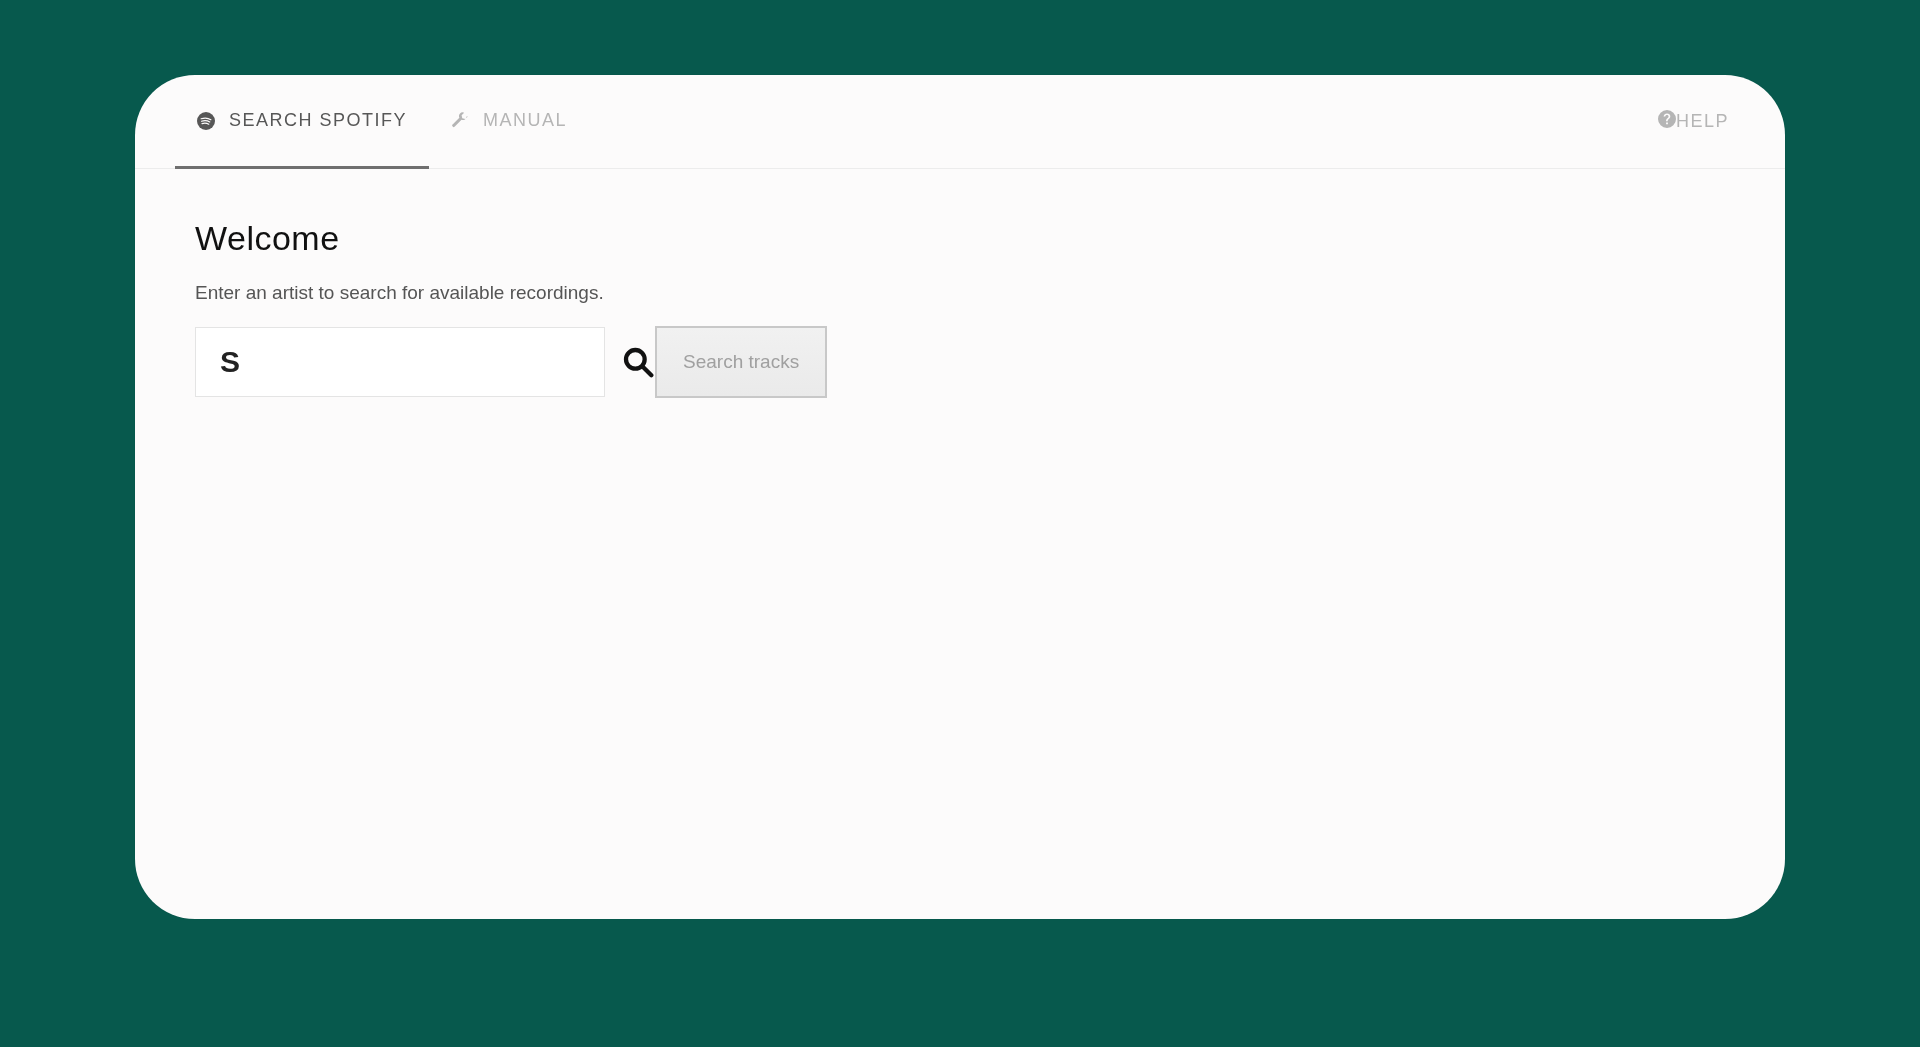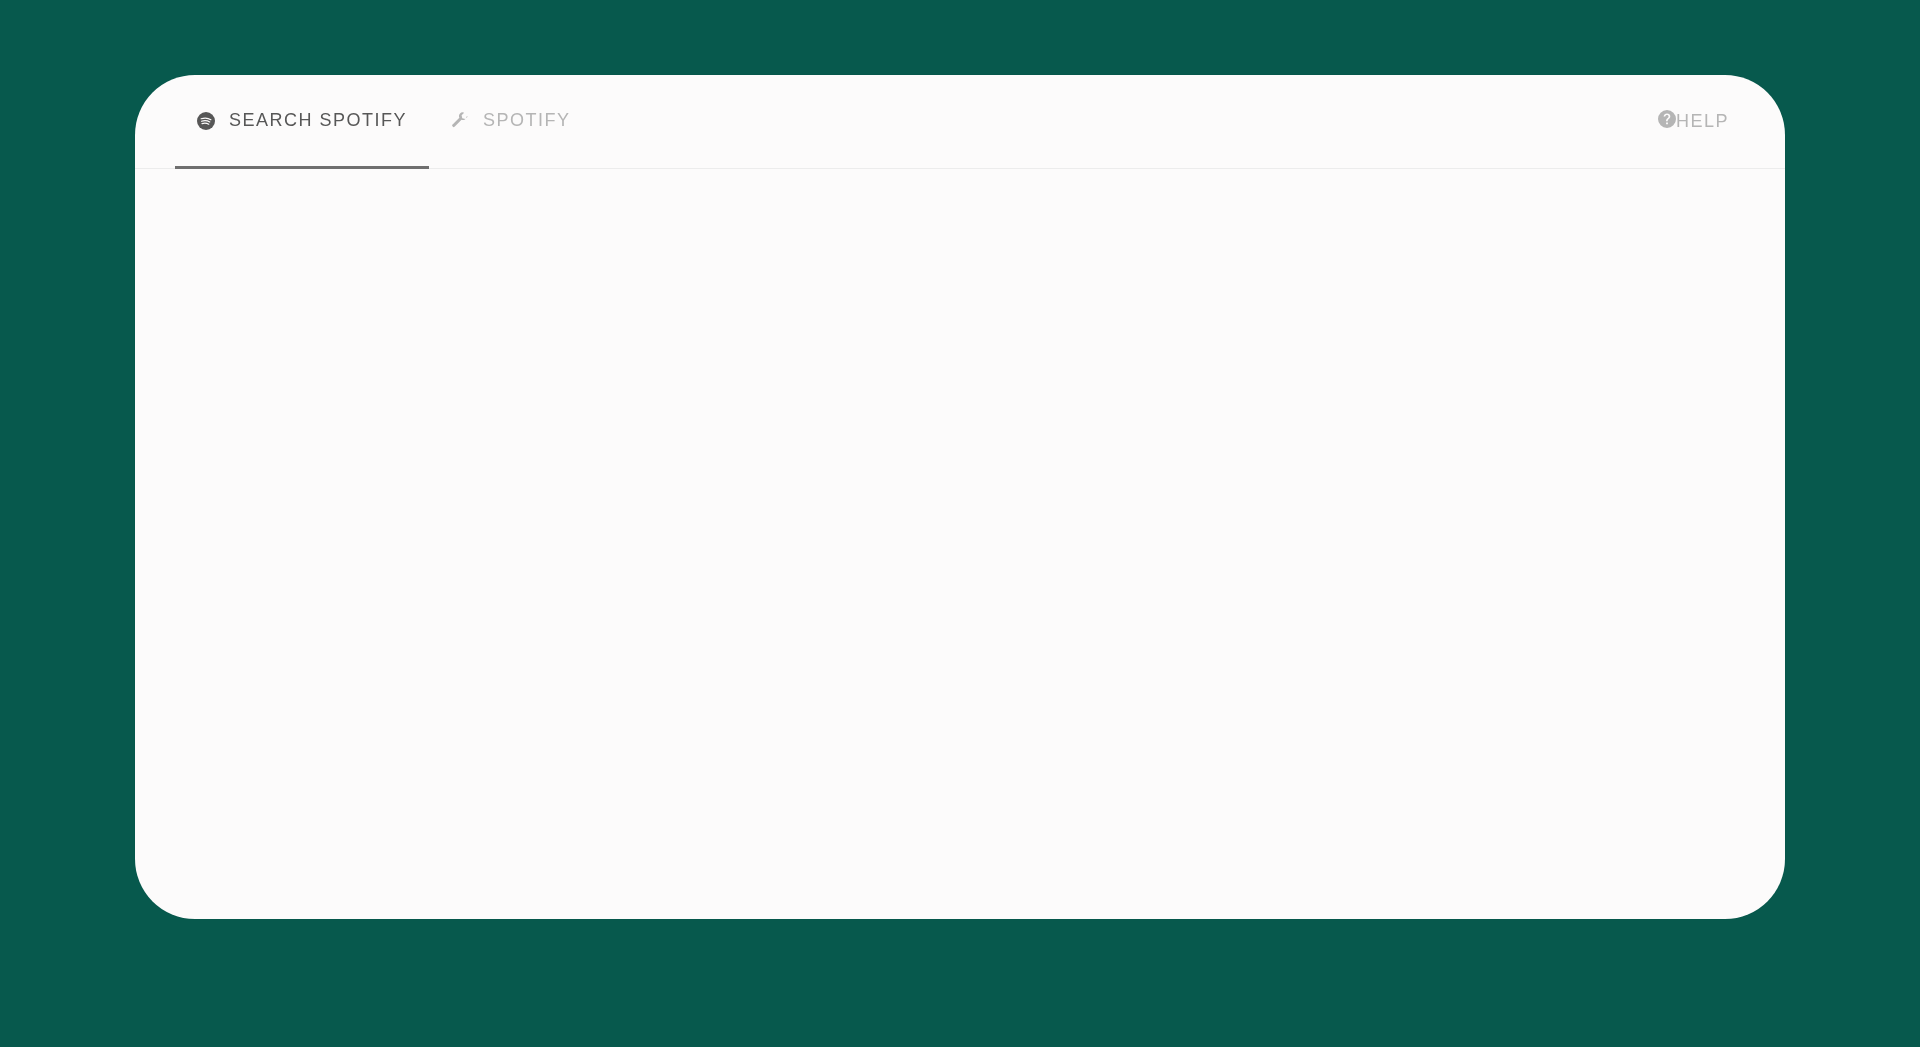--- a/index.html
+++ b/index.html
@@ -138,30 +138,47 @@
       </span>
       <span>SEARCH SPOTIFY</span>
     </div>
 
     <div class="tab">
       <span class="icon">
         <svg width="18" height="18" viewBox="0 0 24 24" fill="#b5b5b5">
           <path d="M22 5.5a5.5 5.5 0 0 1-7.4 5.15L5 20.2a2.3 2.3 0 1 1-3.2-3.2l9.55-9.6A5.5 5.5 0 0 1 18.5 0l-3.8 3.8 1 4.5 4.5 1L24 5.5z" transform="scale(0.9) translate(1,1)"></path>
         </svg>
       </span>
-      <span>SPOTIFY</span>
+      <span>MANUAL</span>
     </div>
 
     <div class="spacer"></div>
 
     <div class="help">
       <span class="icon">
         <svg width="18" height="18" viewBox="0 0 24 24" fill="#b5b5b5">
           <path d="M12 0a12 12 0 1 0 0 24 12 12 0 0 0 0-24zm1.2 19h-2.4v-2.4h2.4V19zm2.5-8.3c-.3.5-.8 1-1.6 1.7-.6.5-.9.9-1 1.2-.1.3-.2.8-.2 1.4h-2.2c0-1 .1-1.7.3-2.1.2-.5.7-1.1 1.5-1.8.7-.6 1.1-1 1.3-1.3.2-.3.3-.7.3-1.1 0-.6-.2-1.1-.6-1.4-.4-.4-.9-.5-1.6-.5-1.2 0-2 .7-2.3 2l-2.2-.3C8 6 9.6 4.6 12 4.6c1.3 0 2.4.4 3.2 1.1.8.7 1.2 1.6 1.2 2.7 0 .9-.2 1.6-.7 2.3z"></path>
         </svg>
       </span>
       <span>HELP</span>
     </div>
 
   </div>
 
+  <div class="content">
+    <h1 class="welcome">Welcome</h1>
+    <p class="instruction">Enter an artist to search for available recordings.</p>
+
+    <div class="search-row">
+      <div class="search-box">
+        <input type="text" value="S" style="">
+        <span class="mag">
+          <svg width="32" height="32" viewBox="0 0 24 24" fill="none" stroke="#111" stroke-width="3.2">
+            <circle cx="10" cy="10" r="7"></circle>
+            <line x1="15.2" y1="15.2" x2="22" y2="22" stroke-linecap="round"></line>
+          </svg>
+        </span>
+      </div>
+      <button class="btn-search">Search tracks</button>
+    </div>
+  </div>
 
 </div>
 
 </body></html>

